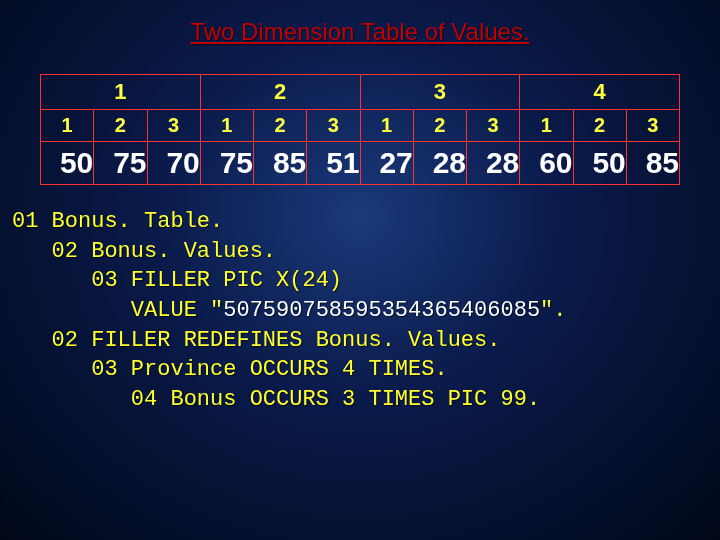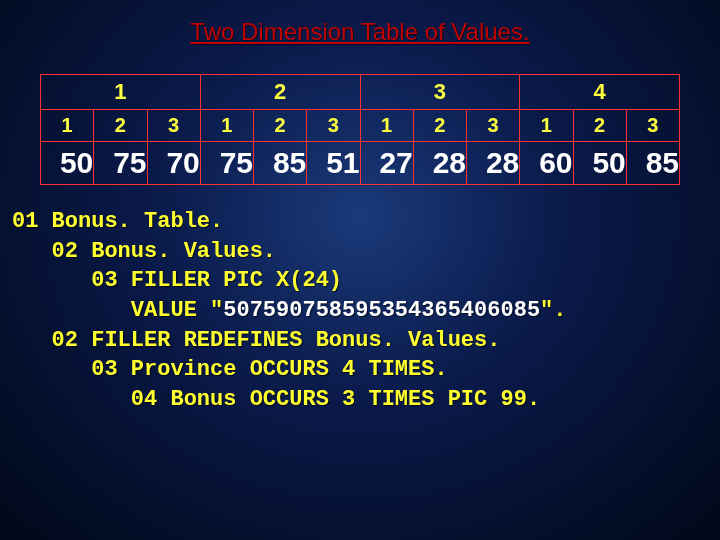--- a/index.html
+++ b/index.html
@@ -42,21 +42,21 @@
     font-size: 20px;
   }
   .val-row td {
     color: #ffffff;
     font-size: 30px;
     text-align: right;
   }
   .code-block {
     margin: 22px 10px 0 12px;
     font-family: "Courier New", monospace;
-    font-weight: bold;
+    font-weight: normal;
     font-size: 22px;
     color: #ffff30;
     line-height: 1.35;
     white-space: pre;
     text-shadow: 1px 1px 1px rgba(0,0,0,0.6);
   }
   .code-block .str { color: #ffffff; }
 </style>
 </head>
 <body>

